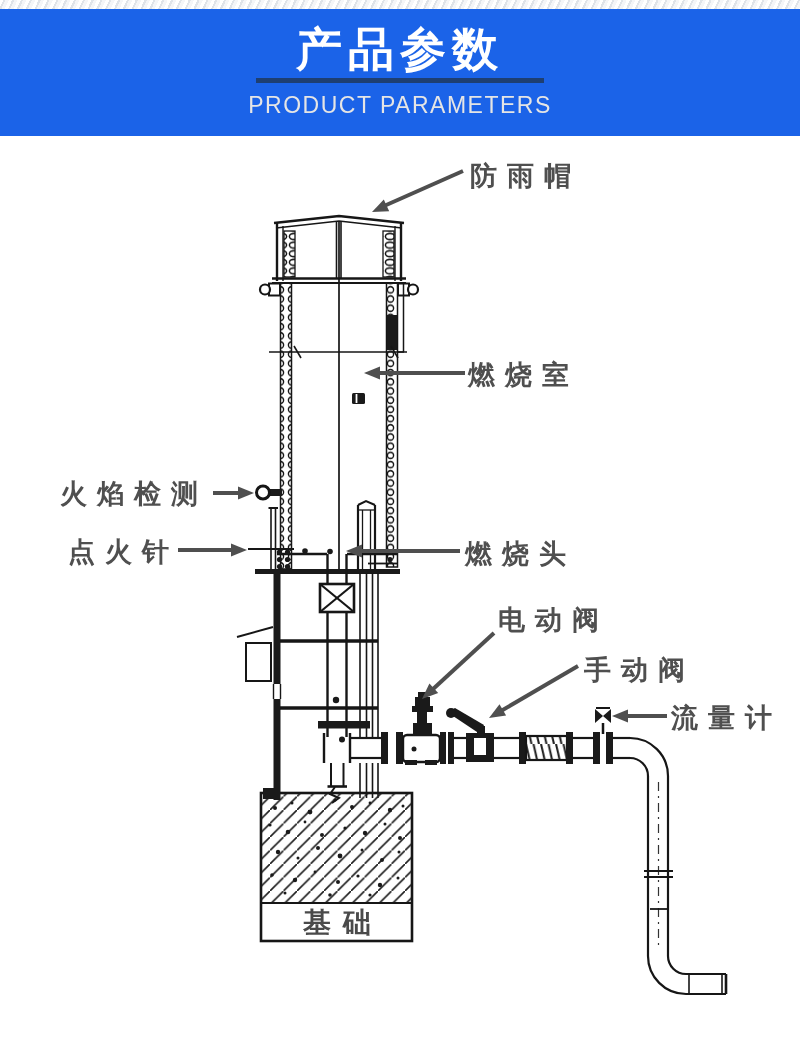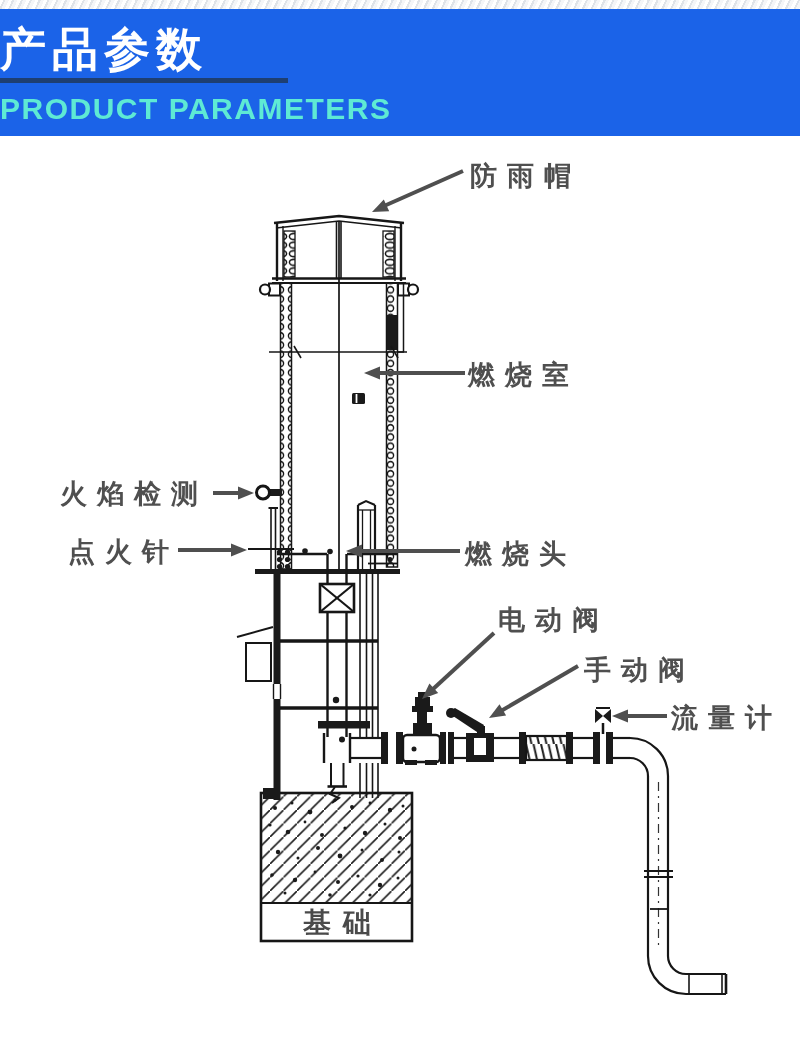--- a/index.html
+++ b/index.html
@@ -1,24 +1,24 @@
 <!DOCTYPE html>
 <html><head>
 <meta charset="utf-8">
 <style>
   html,body{margin:0;padding:0;background:#ffffff;}
   body{width:800px;height:1038px;overflow:hidden;font-family:"Liberation Sans",sans-serif;position:relative;}
   .page{width:800px;height:1038px;background:#ffffff;}
   
   .stripes{height:9px;width:800px;
     background:repeating-linear-gradient(115deg,#ffffff 0 3px,#dfe3e8 3px 5px,#f4f5f7 5px 8px);}
-  .banner{height:127px;width:800px;background:#1b63e8;display:flex;flex-direction:column;align-items:flex-start;}
+  .banner{height:127px;width:800px;background:#1b63e8;display:flex;flex-direction:column;align-items:center;}
   .banner-title{margin-top:14px;color:#ffffff;font-size:46px;font-weight:bold;letter-spacing:6px;line-height:52px;}
   .banner-underline{width:288px;height:5px;background:#1e3f72;margin-top:3px;}
-  .banner-subtitle{margin-top:9px;color:#5eead4;font-size:30px;font-weight:bold;letter-spacing:1.5px;}
+  .banner-subtitle{margin-top:9px;color:#e5e5e5;font-size:23px;font-weight:normal;letter-spacing:1.5px;}
   
   .diagram{display:block;}
   .ln{stroke:#161616;fill:none;}
   .fl{fill:#1a1a1a;stroke:none;}
   .anno-line{stroke:#4f4f4f;stroke-width:4;fill:none;}
   .anno-head{fill:#4f4f4f;stroke:none;}
   .anno-text{font-family:"Liberation Sans",sans-serif;font-size:27px;font-weight:bold;fill:#4f4f4f;letter-spacing:10px;}
   .fnd-text{font-family:"Liberation Sans",sans-serif;font-size:28px;font-weight:bold;fill:#4a4a4a;letter-spacing:12px;}
 </style>
 </head>

